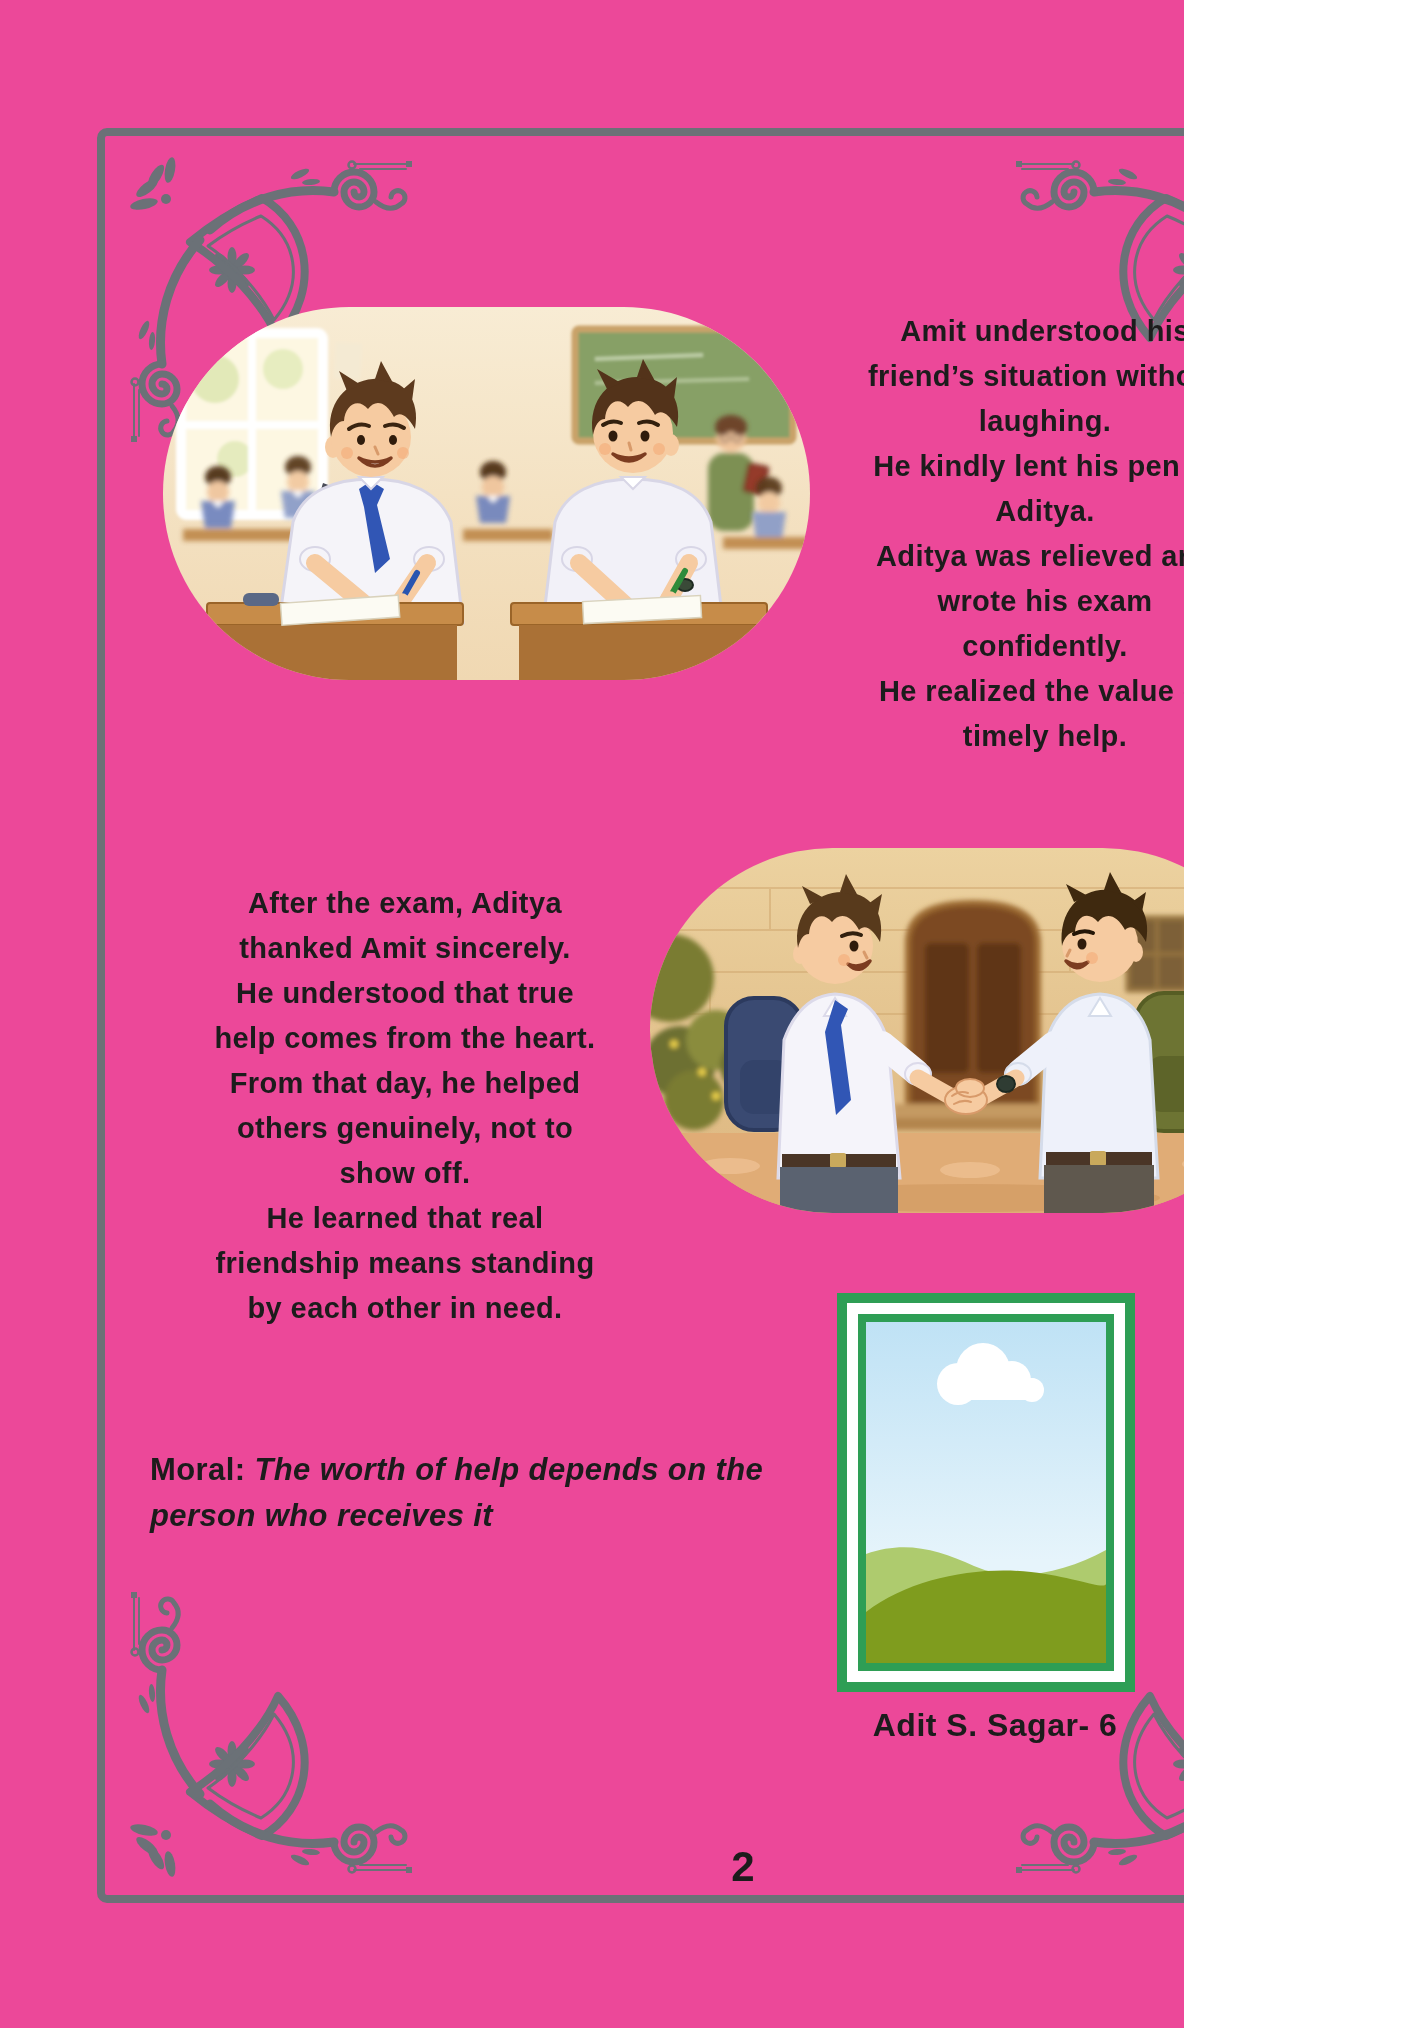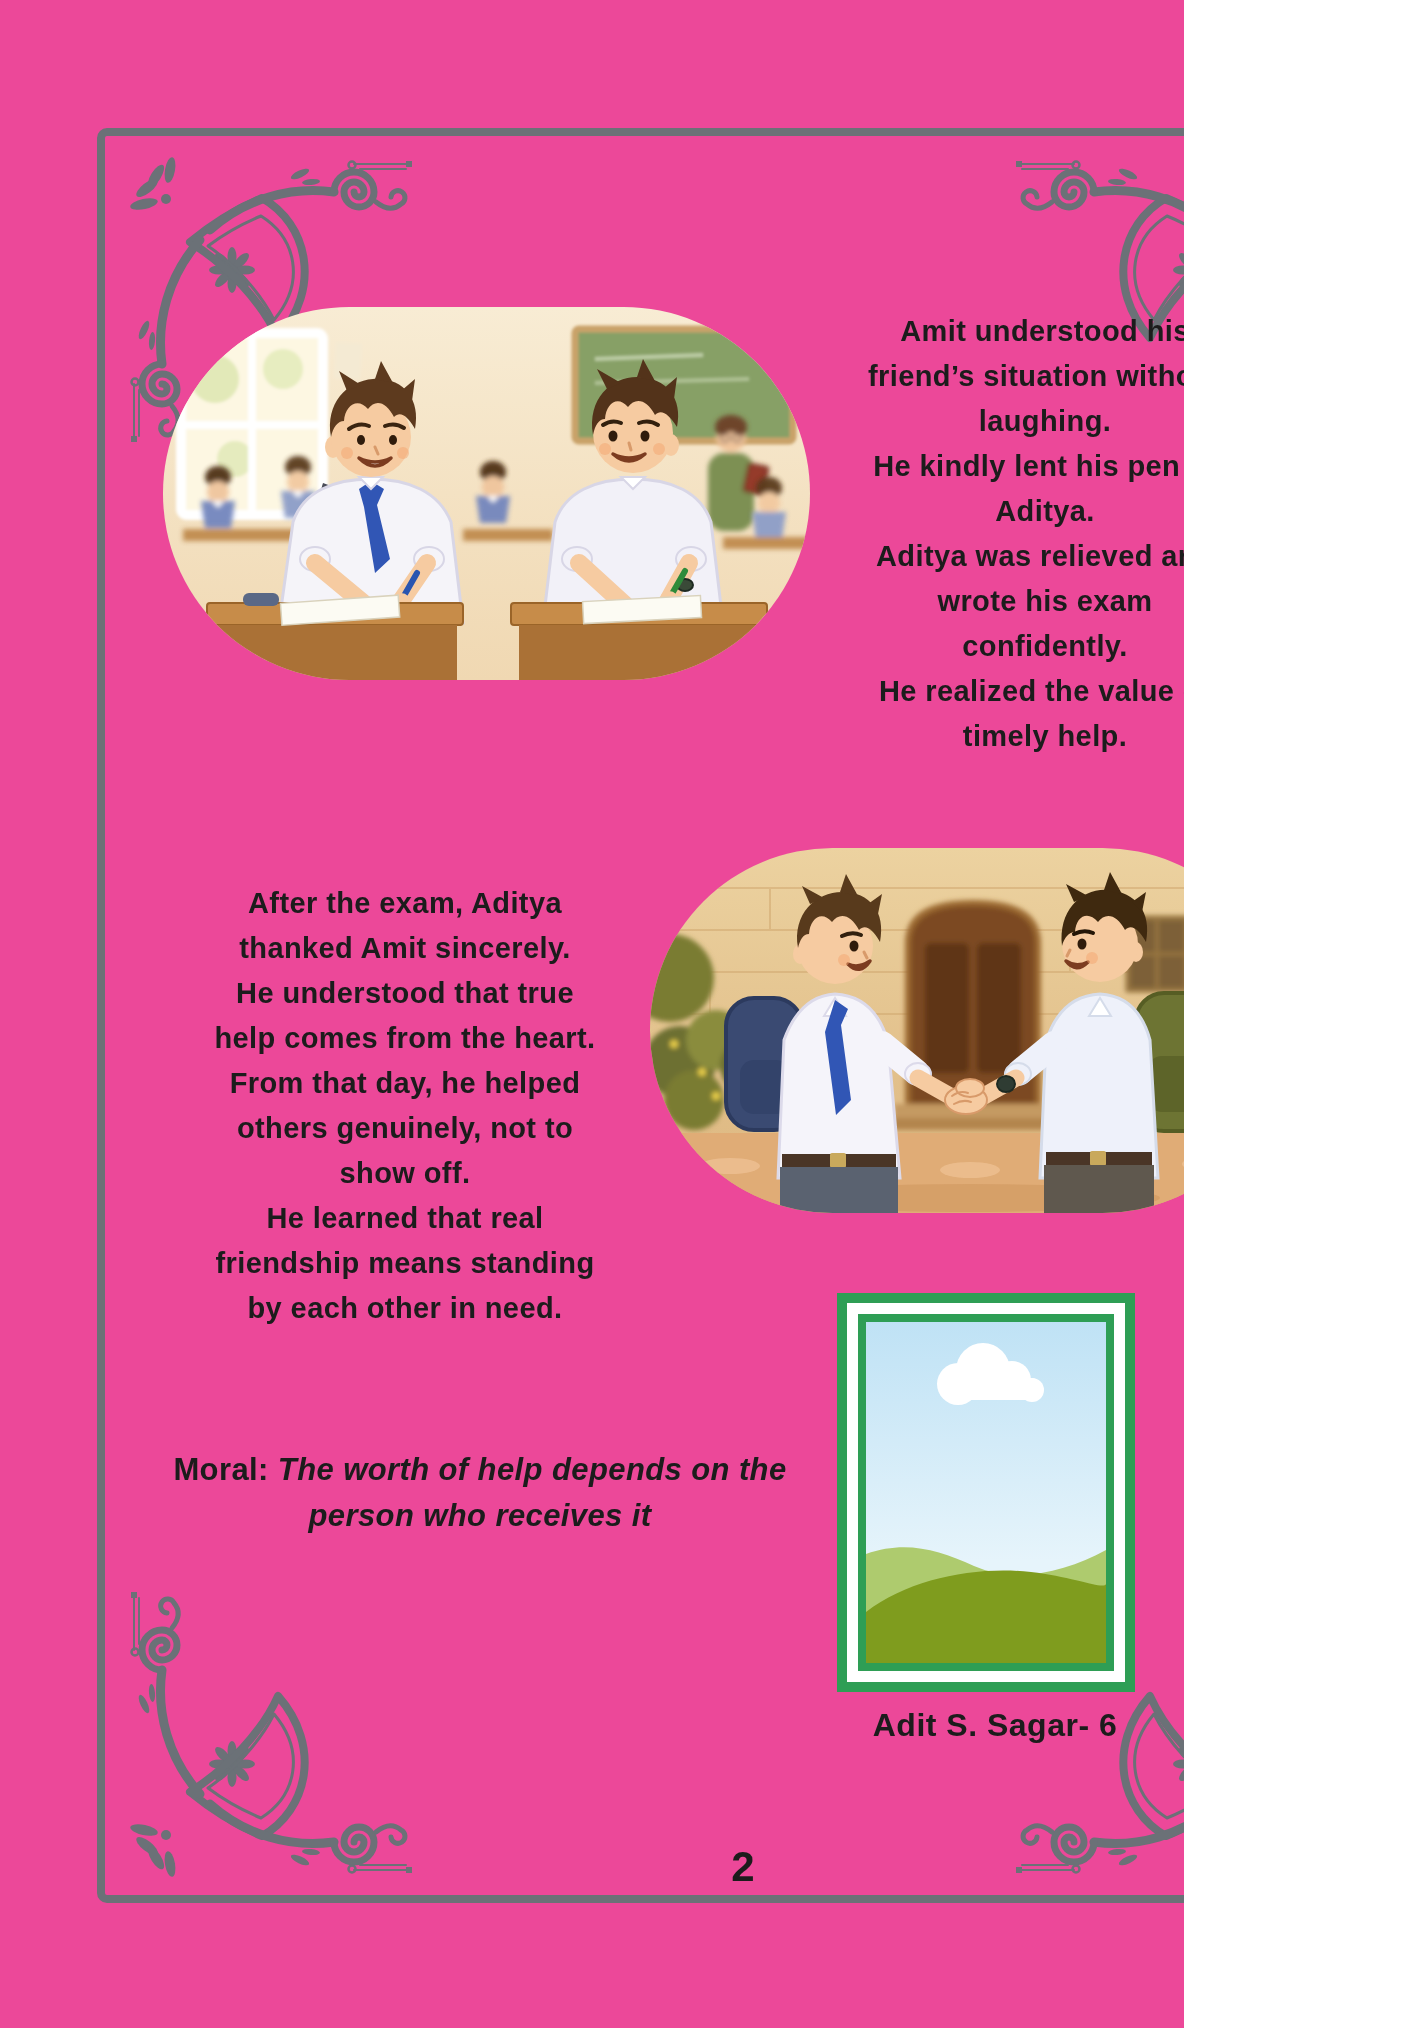--- a/index.html
+++ b/index.html
@@ -21,21 +21,21 @@
   .capsule svg{width:100%;height:100%;display:block;}
   .img-classroom{left:163px;top:307px;width:647px;height:373px;border-radius:187px;}
   .img-courtyard{left:650px;top:848px;width:635px;height:365px;border-radius:183px;}
   .story-text{
     position:absolute;text-align:center;font-weight:700;font-size:29px;line-height:45px;
     letter-spacing:0.4px;color:#1c1c1c;white-space:pre-line;
   }
   .text-right{left:780px;top:309px;width:530px;}
   .text-left{left:140px;top:881px;width:530px;}
   .moral{
-    position:absolute;left:150px;top:1447px;width:660px;text-align:center;
+    position:absolute;left:150px;top:1447px;width:660px;text-align:left;
     font-weight:700;font-size:31px;line-height:46px;letter-spacing:0.4px;
   }
   .moral .moral-italic{font-style:italic;}
   .placeholder-frame{
     position:absolute;left:837px;top:1293px;width:298px;height:399px;box-sizing:border-box;
     border:10px solid #2e9e55;background:#ffffff;padding:11px;
   }
   .placeholder-inner{
     width:100%;height:100%;box-sizing:border-box;border:8px solid #2e9e55;overflow:hidden;
   }

